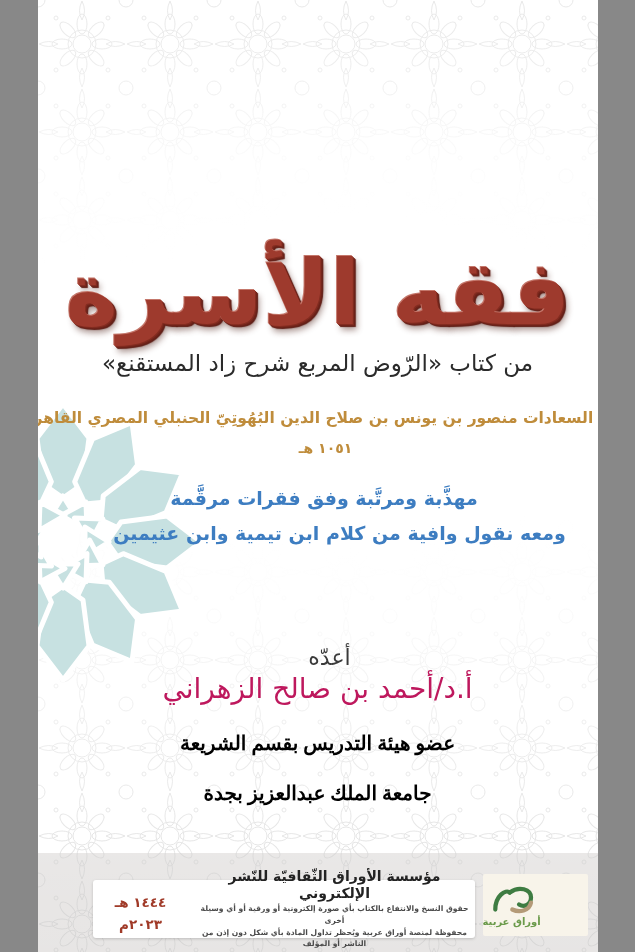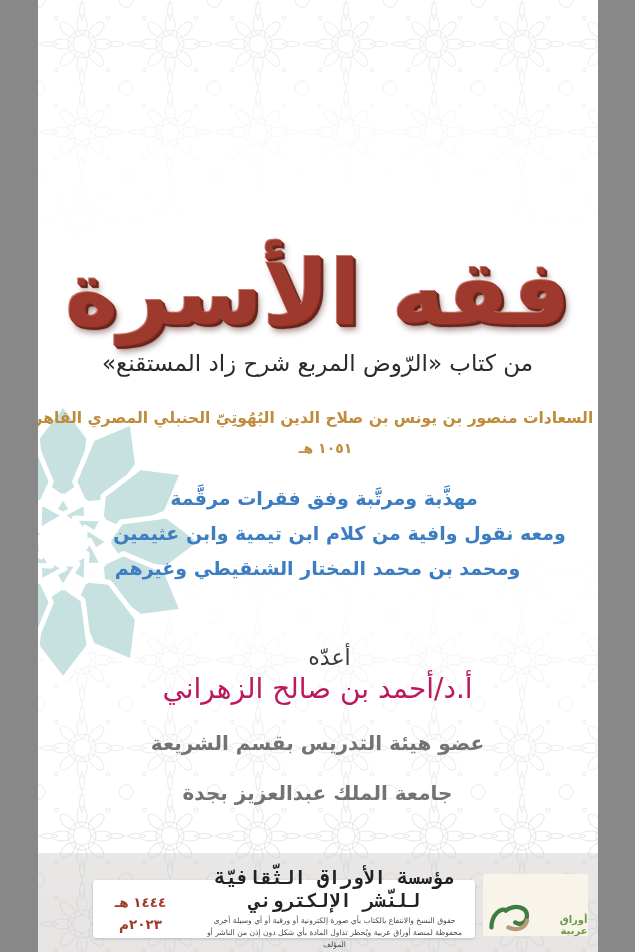--- a/index.html
+++ b/index.html
@@ -54,41 +54,41 @@
   .source-line{top:340px;height:46px;font-size:23px;font-weight:normal;color:#2b2b2b;}
   .gold{color:#bf8c3b;font-weight:bold;padding-left:16px;}
   .orig-author{top:400px;height:36px;font-size:15.5px;}
   .orig-date{top:436px;height:24px;font-size:14px;}
   .feature{font-size:19px;font-weight:bold;color:#3d7dc1;height:32px;}
   .feature-1{top:482px;margin-left:13px;}
   .feature-2{top:517px;padding-left:44px;}
   .feature-3{top:552px;}
   .prepared-label{top:640px;height:34px;font-size:22px;color:#3a3a3a;padding-left:24px;}
   .prepared-name{top:668px;height:40px;font-size:28px;color:#be185d;}
-  .role{font-size:20px;font-weight:bold;color:#737373;height:34px;}
+  .role{font-size:20px;font-weight:bold;color:#000000;height:34px;font-family:Liberation Serif, serif;}
   .role-1{top:726px;}
   .role-2{top:764px;margin-top:12px;}
   
   .publisher-bar{
     position:absolute;left:55px;top:880px;width:382px;height:58px;
     background:#ffffff;border-radius:3px;
     box-shadow:0 1px 3px rgba(0,0,0,0.18);
     display:flex;flex-direction:row;align-items:center;
   }
   .dates{
     width:96px;flex:0 0 96px;text-align:center;direction:rtl;
     color:#a03a28;font-weight:bold;font-size:13.5px;line-height:1.65;margin-top:8px;
   }
   .pub-block{flex:1;text-align:center;direction:rtl;padding-left:6px;}
-  .pub-name{font-size:19px;font-weight:bold;color:#222222;line-height:1.25;font-family:Liberation Mono, monospace;}
-  .copyright{font-size:7.6px;font-weight:normal;color:#4a4a4a;line-height:1.55;}
+  .pub-name{font-size:14px;font-weight:bold;color:#222222;line-height:1.25;}
+  .copyright{font-size:7.6px;font-weight:bold;color:#4a4a4a;line-height:1.55;}
   .logo-card{
     position:absolute;left:445px;top:874px;width:105px;height:62px;
     background:#f8f4ea;border-radius:2px;
-    display:flex;flex-direction:row;align-items:flex-end;justify-content:center;
+    display:flex;flex-direction:column;align-items:flex-start;justify-content:center;
   }
   .logo-glyph{width:62px;height:34px;}
   .logo-text{font-size:10px;font-weight:bold;color:#6a9a4a;direction:rtl;margin-top:-2px;}
 </style>
 </head>
 <body>
 
 <div class="page">
 
   <div class="bottom-strip"></div>
@@ -163,21 +163,20 @@
 
   <h1 class="center-line book-title">فقه الأسرة</h1>
 
   <div class="center-line source-line">من كتاب «الرّوض المربع شرح زاد المستقنع»</div>
 
   <div class="center-line gold orig-author">لأبي السعادات منصور بن يونس بن صلاح الدين البُهُوتِيّ الحنبلي المصري القاهري</div>
   <div class="center-line gold orig-date">١٠٥١ هـ</div>
 
   <div class="center-line feature feature-1">مهذَّبة ومرتَّبة وفق فقرات مرقَّمة</div>
   <div class="center-line feature feature-2">ومعه نقول وافية من كلام ابن تيمية وابن عثيمين</div>
-  <div class="center-line feature feature-3">ومحمد بن محمد المختار الشنقيطي وغيرهم</div>
 
   <div class="center-line prepared-label">أعدّه</div>
   <div class="center-line prepared-name">أ.د/أحمد بن صالح الزهراني</div>
 
   <div class="center-line role role-1">عضو هيئة التدريس بقسم الشريعة</div>
   <div class="center-line role role-2">جامعة الملك عبدالعزيز بجدة</div>
 
   <div class="publisher-bar">
     <div class="dates">
       <div>١٤٤٤ هـ</div>

